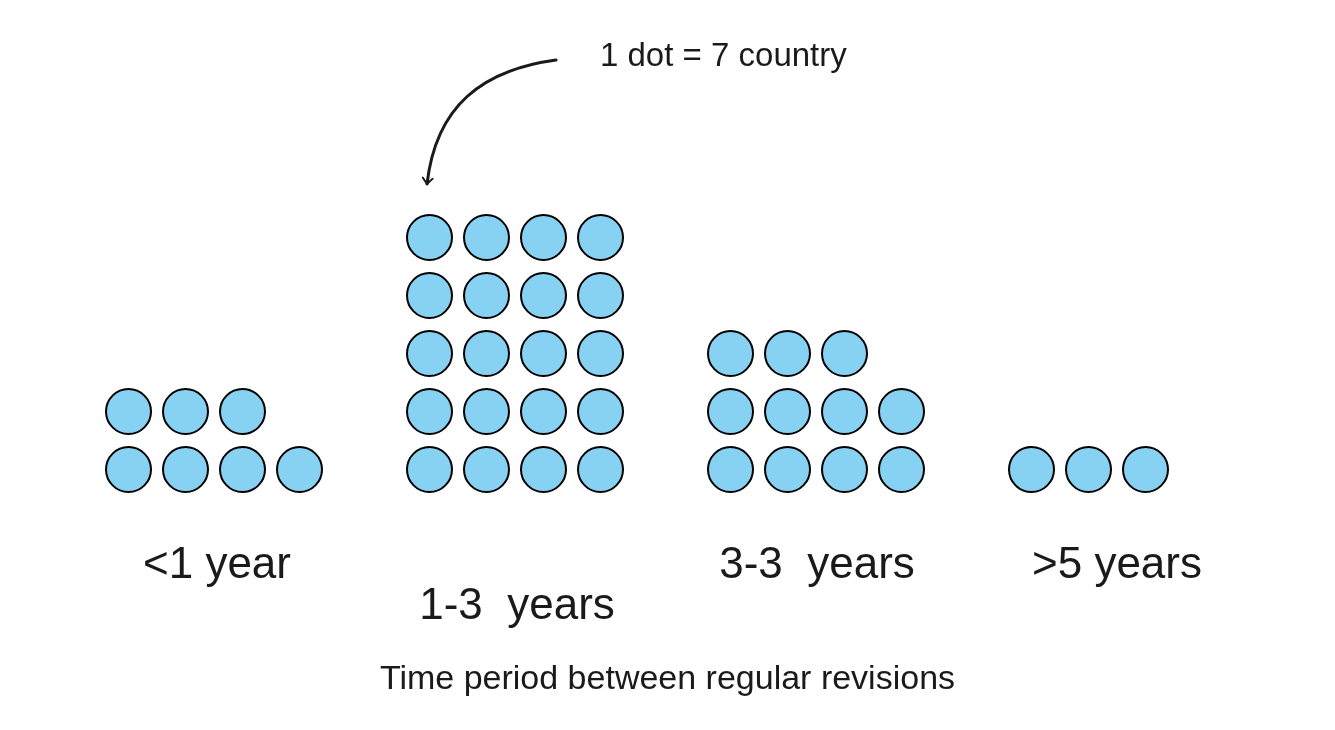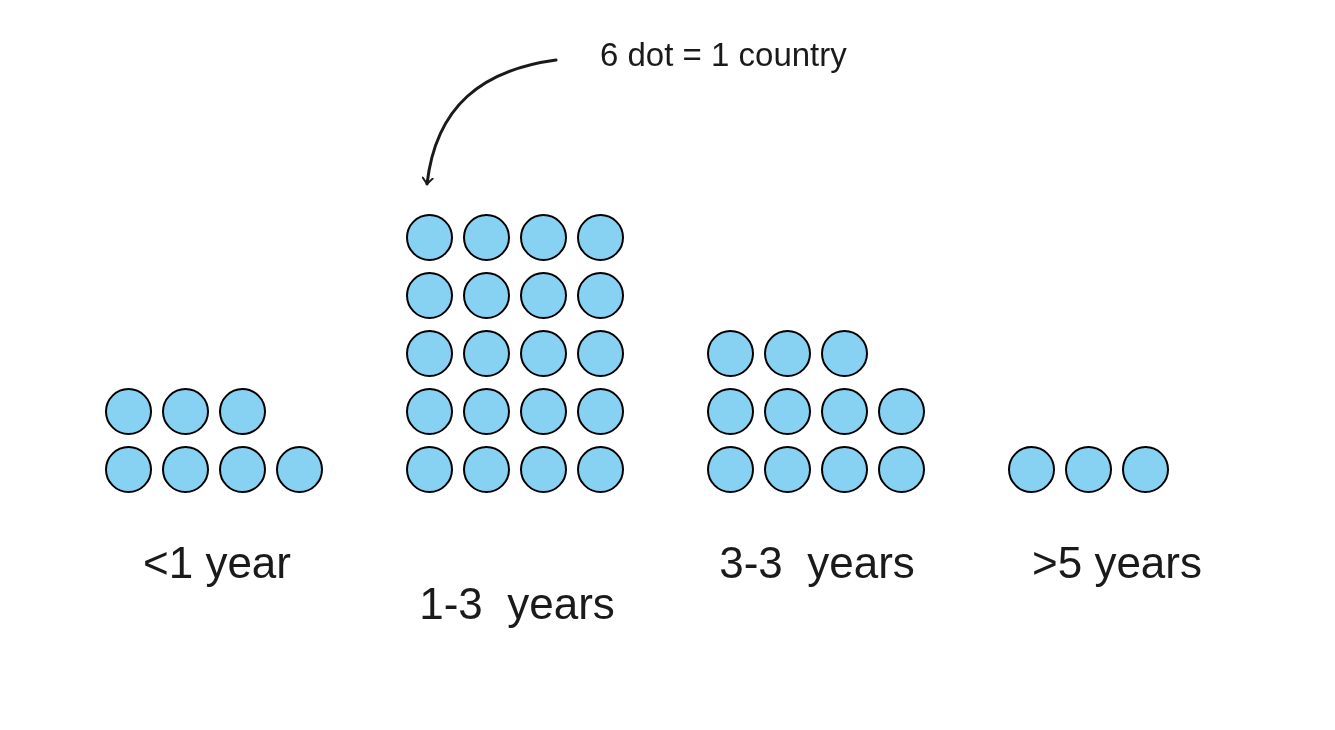--- a/index.html
+++ b/index.html
@@ -69,21 +69,21 @@
 
   <svg class="arrow-svg" viewBox="0 0 1335 730" xmlns="http://www.w3.org/2000/svg">
     <defs>
       <marker id="arrowhead" markerWidth="12" markerHeight="12" viewBox="0 0 12 12" refX="7" refY="6" orient="auto" markerUnits="userSpaceOnUse">
         <polyline points="1,1 7,6 1,11" fill="none" stroke="#1a1a1a" stroke-width="2" stroke-linecap="round" stroke-linejoin="round"></polyline>
       </marker>
     </defs>
     <path d="M 556 60 C 482 70 436 106 427 184" fill="none" stroke="#1a1a1a" stroke-width="3" stroke-linecap="round" marker-end="url(#arrowhead)"></path>
   </svg>
 
-  <div class="legend-text">6 dot = 1 country</div>
+  <div class="legend-text">1 dot = 7 country</div>
 
   <div id="dot-groups">
       <div class="dot-group" style="left: 105px;">
         <div class="dot-row">
           <div class="dot" style="background: rgb(135, 209, 243); border-color: rgb(0, 0, 0);"></div>
           <div class="dot" style="background: rgb(135, 209, 243); border-color: rgb(0, 0, 0);"></div>
           <div class="dot" style="background: rgb(135, 209, 243); border-color: rgb(0, 0, 0);"></div>
         </div>
         <div class="dot-row">
           <div class="dot" style="background: rgb(135, 209, 243); border-color: rgb(0, 0, 0);"></div>
@@ -152,14 +152,15 @@
       </div>
     </div>
 
   <div id="category-labels">
       <div class="category-label" style="left: 217px;">&lt;1 year</div>
       <div class="category-label" style="left: 517px; margin-top: 41px;">1-3  years</div>
       <div class="category-label" style="left: 817px;">3-3  years</div>
       <div class="category-label" style="left: 1117px;">&gt;5 years</div>
     </div>
 
+  <div class="chart-title">Time period between regular revisions</div>
 
 </div>
 
 </body></html>

